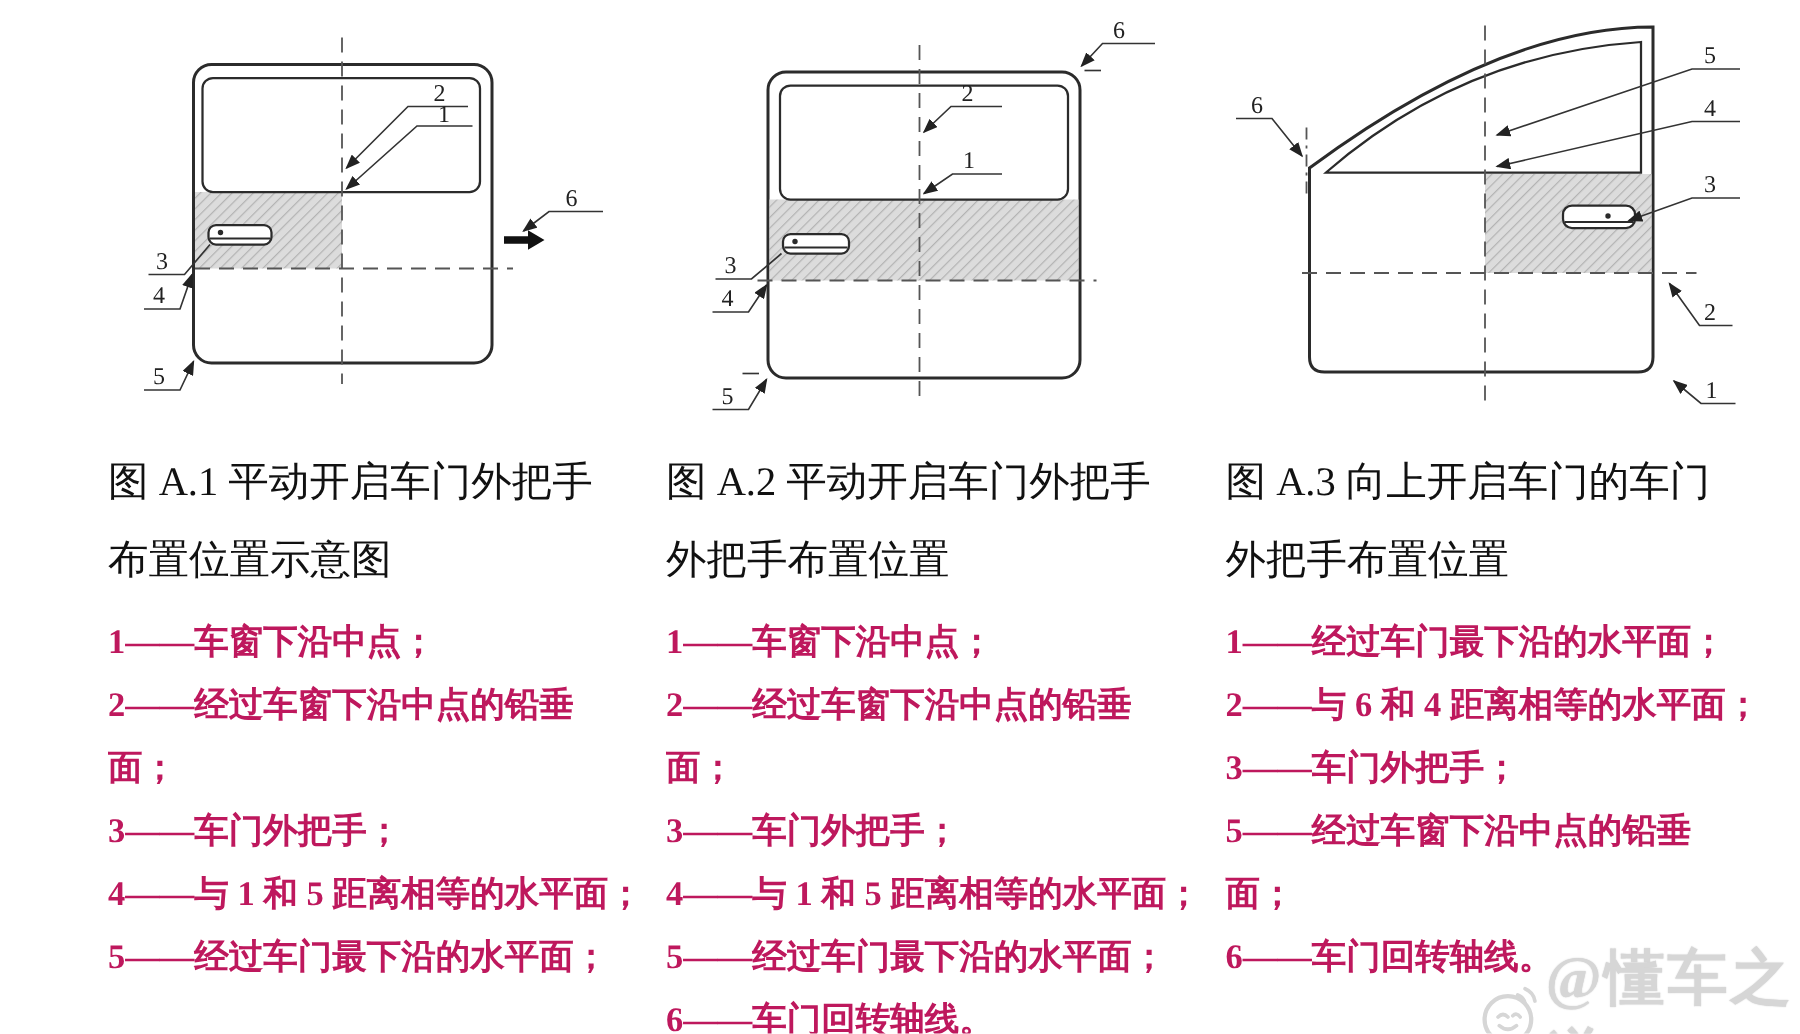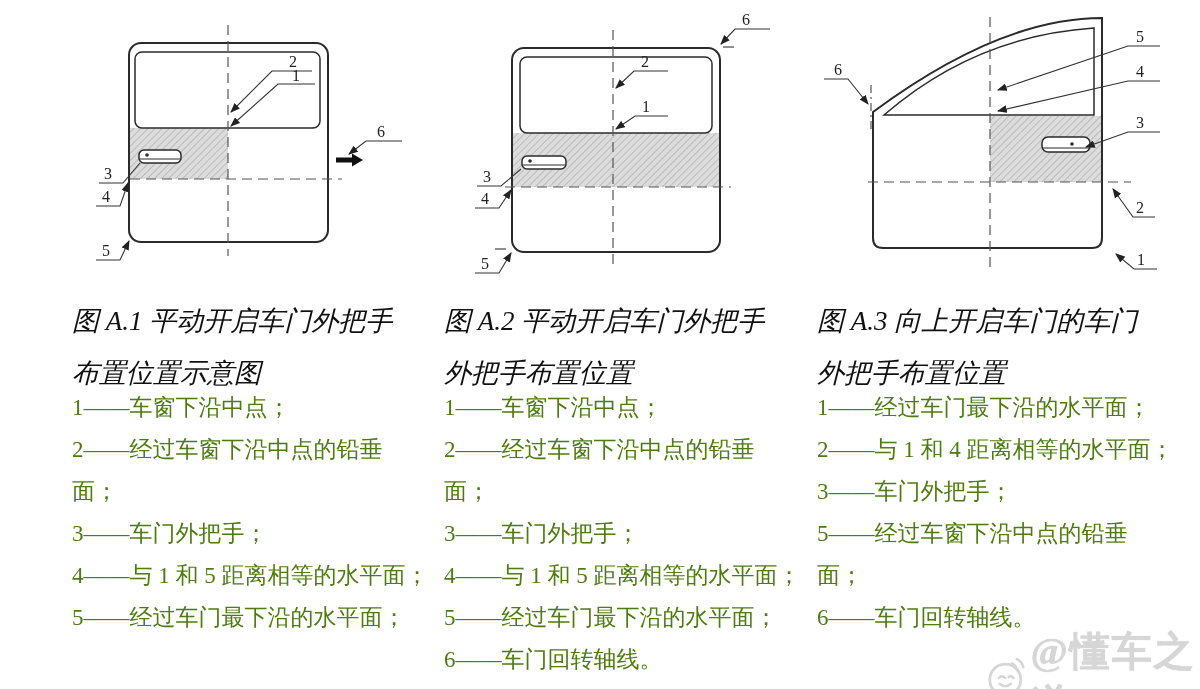--- a/index.html
+++ b/index.html
@@ -5,22 +5,22 @@
   html,body{margin:0;padding:0;}
   body{
     width:1200px;height:689px;position:relative;overflow:hidden;
     background:#ffffff;
     font-family:"Liberation Serif","DejaVu Serif",serif;
     color:#1c1c1c;
   }
   .fig-svg{position:absolute;}
   .text-col{position:absolute;}
   .cap{position:absolute;top:0;left:0;font-size:27px;line-height:52px;white-space:nowrap;color:#111;}
-  .cap div{height:52px;font-style:italic;}
-  .legend{position:absolute;top:92px;left:0;font-size:23px;line-height:42px;white-space:nowrap;color:#4d7c0f;}
+  .cap div{height:52px;}
+  .legend{position:absolute;top:112px;left:0;font-size:23px;line-height:42px;white-space:nowrap;color:#be185d;font-weight:bold;}
   .legend div{height:42px;}
   .watermark{
     position:absolute;left:984px;top:626px;display:flex;align-items:center;
     color:#d6d6d6;font-size:40px;font-weight:bold;letter-spacing:2px;
     text-shadow:0 0 1px #c9c9c9;
   }
   .watermark .wm-text{line-height:52px;}
   svg text.callout-num{
     font-family:"Liberation Serif","DejaVu Serif",serif;
     font-size:16px;fill:#222;
@@ -168,21 +168,21 @@
   </div>
 </div>
 
 <div class="text-col" style="left:817px;top:295px;width:360px">
   <div class="cap">
     <div>图 A.3  向上开启车门的车门</div>
     <div>外把手布置位置</div>
   </div>
   <div class="legend">
     <div>1——经过车门最下沿的水平面；</div>
-    <div>2——与 1 和 4 距离相等的水平面；</div>
+    <div>2——与 6 和 4 距离相等的水平面；</div>
     <div>3——车门外把手；</div>
     <div>5——经过车窗下沿中点的铅垂</div>
     <div>面；</div>
     <div>6——车门回转轴线。</div>
   </div>
 </div>
 
 <div class="watermark">
   <svg width="52" height="52" viewBox="0 0 52 52" style="margin-right:4px">
     <circle cx="26" cy="28" r="19" fill="none" stroke="#d6d6d6" stroke-width="3.5"></circle>

